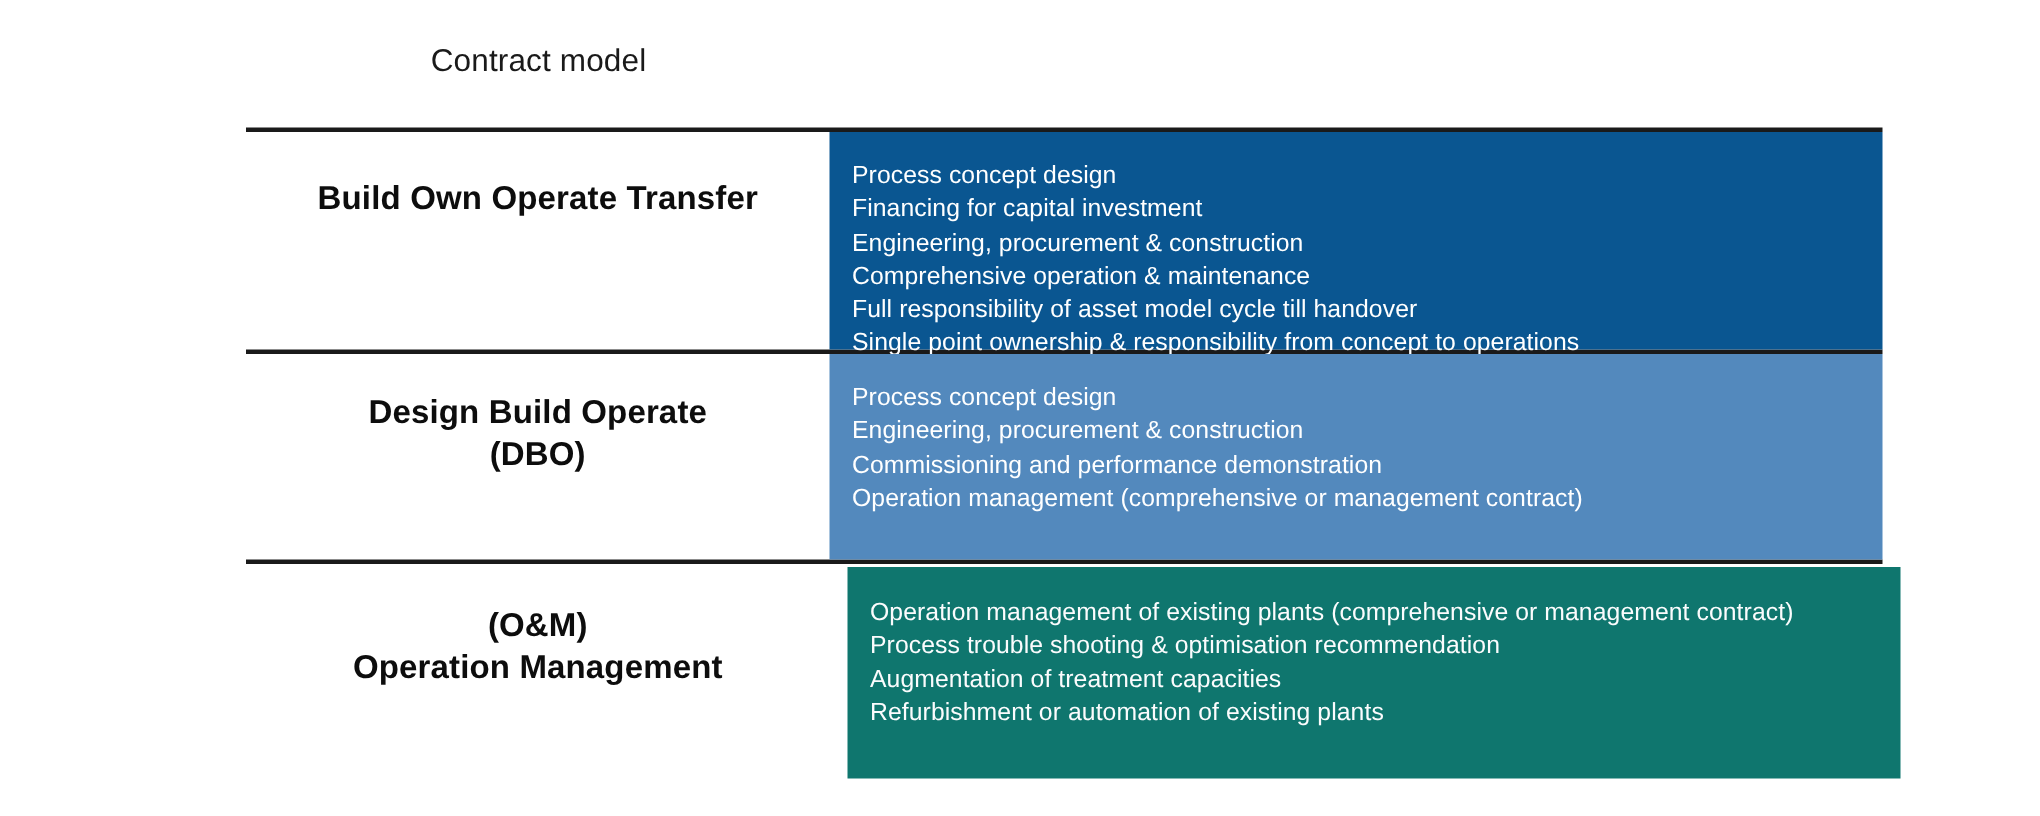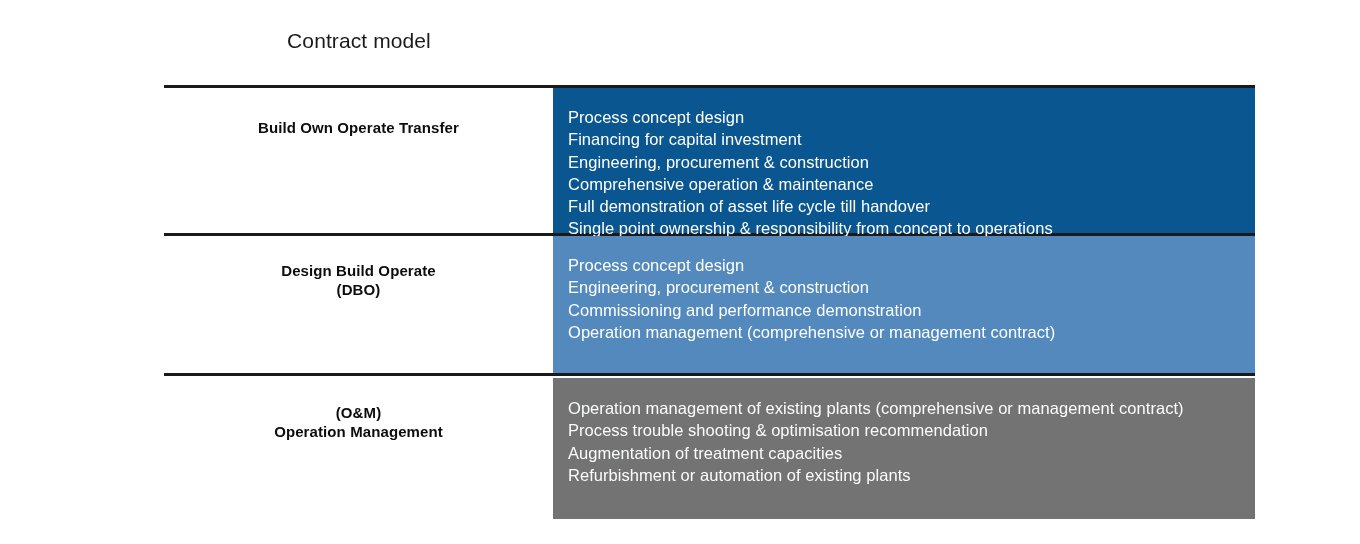--- a/index.html
+++ b/index.html
@@ -66,21 +66,21 @@
   #row-boot { top: 88px;  height: 145px; }
   #row-dbo  { top: 236px; height: 137px; }
   #row-om   { top: 378px; height: 141px; }
 
   
   .row-label {
     position: absolute;
     left: 0;
     width: 389px;
     text-align: center;
-    font-size: 15px;
+    font-size: 22px;
     font-weight: bold;
     color: #0d0d0d;
     line-height: 1.28;
     letter-spacing: 0.1px;
   }
   #row-boot .row-label { top: 30px; }
   #row-dbo  .row-label { top: 25px; }
   #row-om   .row-label { top: 25px; }
 
   
@@ -88,21 +88,21 @@
     position: absolute;
     left: 389px;
     top: 0;
     width: 702px;
     height: 100%;
     box-sizing: border-box;
     padding: 18px 0 0 15px;
   }
   #row-boot .task-block { background: #0a5691; }
   #row-dbo  .task-block { background: #5389bd; }
-  #row-om   .task-block { background: #737373; }
+  #row-om   .task-block { background: #0f766e; margin-left: 12px; }
 
   #row-dbo .task-block { padding-top: 18px; }
   #row-om  .task-block { padding-top: 19px; }
 
   .task-list {
     list-style: none;
     margin: 0;
     padding: 0;
   }
   .task-item {
@@ -129,21 +129,21 @@
   <div class="row" id="row-boot">
     <div class="row-label">
       <div>Build Own Operate Transfer</div>
     </div>
     <div class="task-block">
       <ul class="task-list">
         <li class="task-item">Process concept design</li>
         <li class="task-item">Financing for capital investment</li>
         <li class="task-item">Engineering, procurement &amp; construction</li>
         <li class="task-item">Comprehensive operation &amp; maintenance</li>
-        <li class="task-item">Full demonstration of asset life cycle till handover</li>
+        <li class="task-item">Full responsibility of asset model cycle till handover</li>
         <li class="task-item">Single point ownership &amp; responsibility from concept to operations</li>
       </ul>
     </div>
   </div>
 
   <div class="row" id="row-dbo">
     <div class="row-label">
       <div>Design Build Operate</div>
       <div>(DBO)</div>
     </div>

